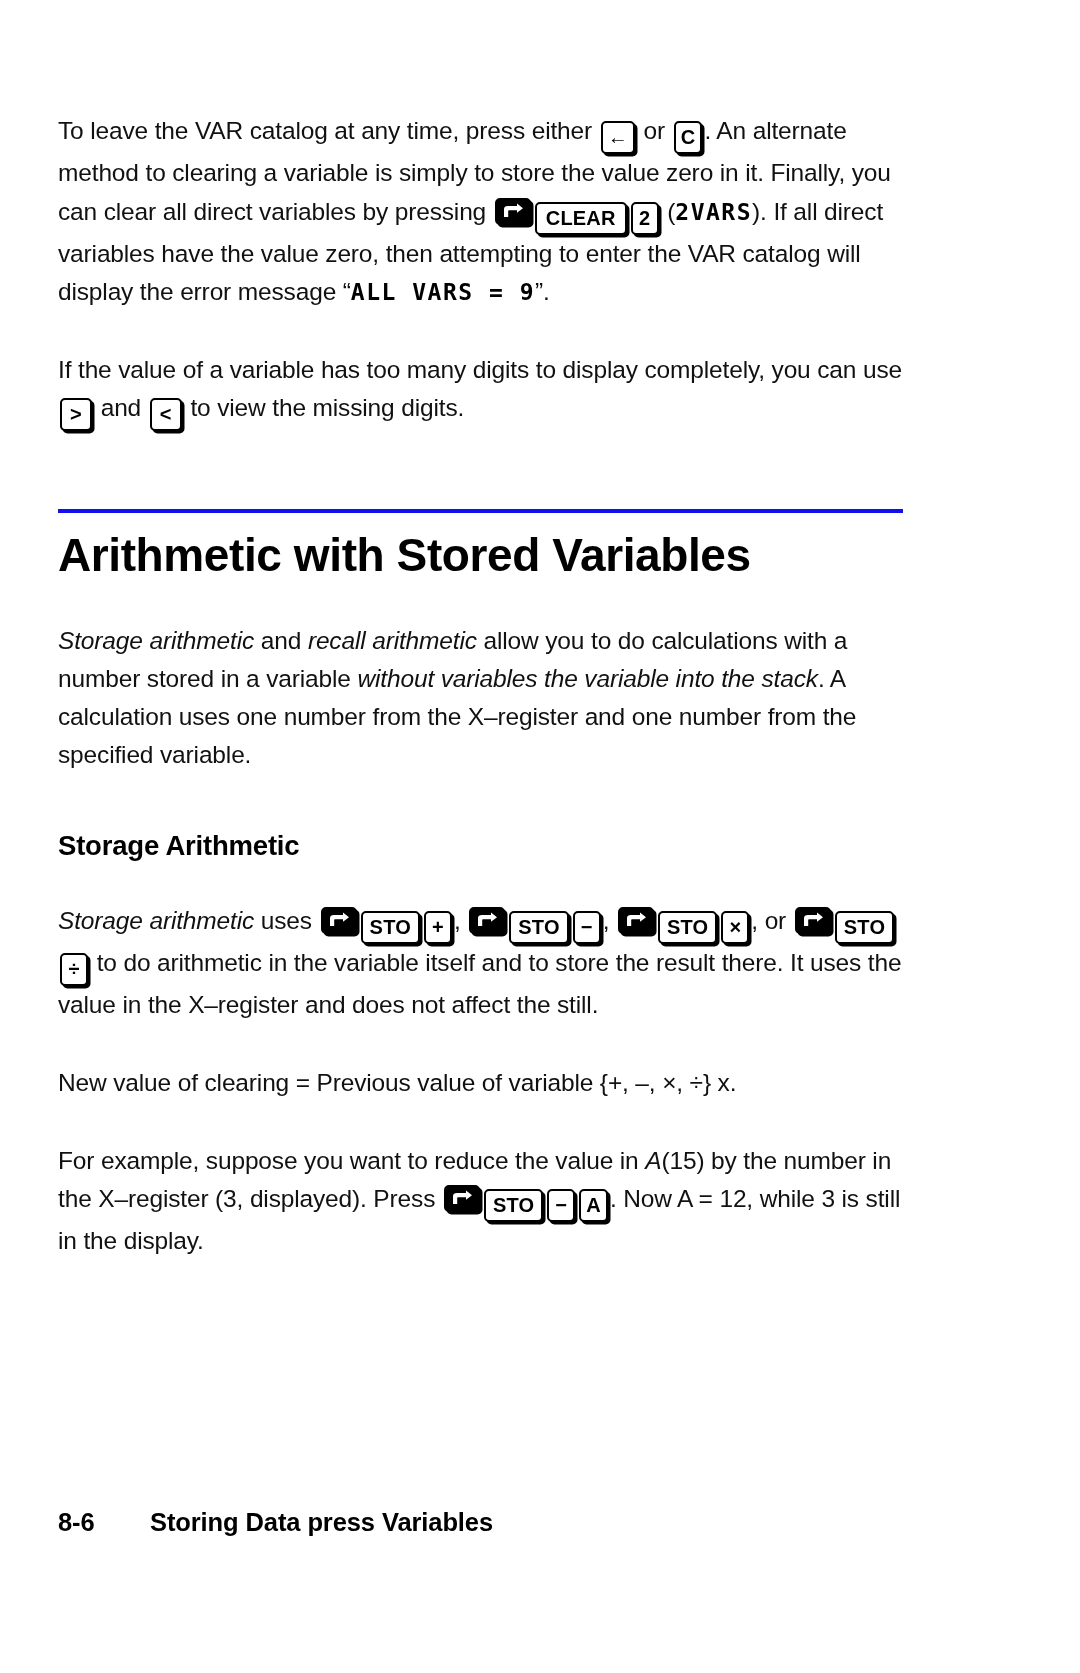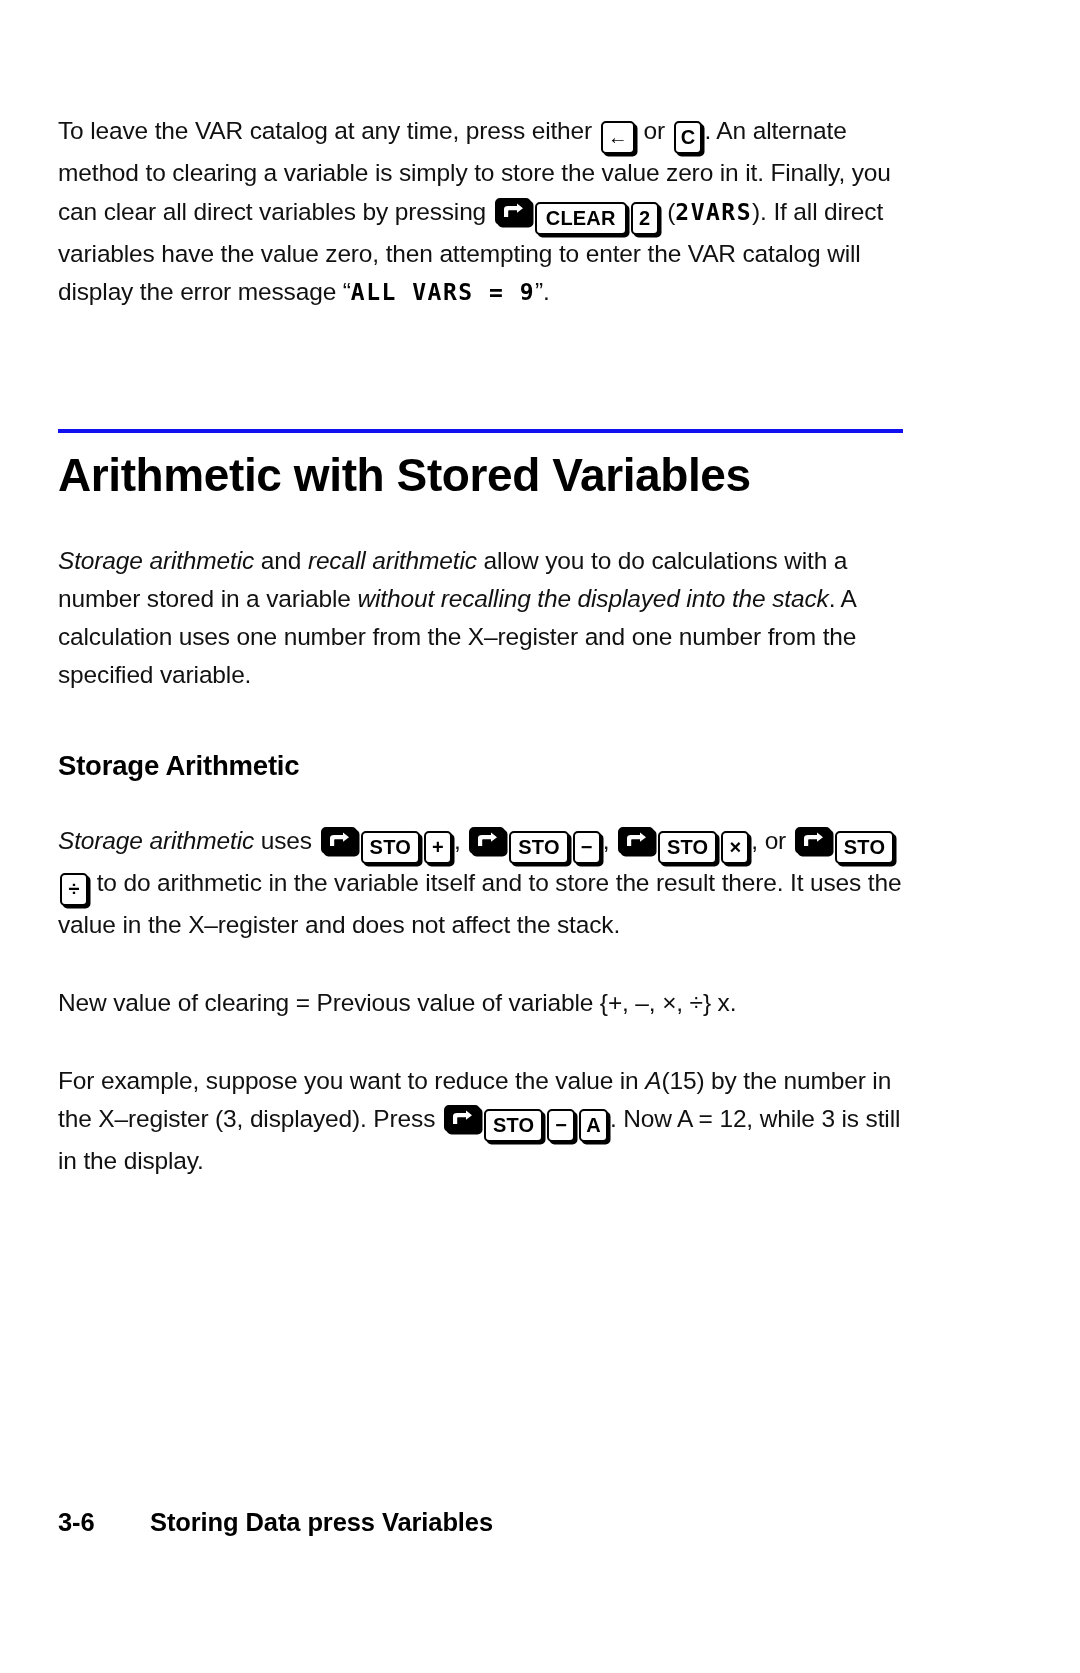--- a/index.html
+++ b/index.html
@@ -143,55 +143,56 @@
 <div class="page">
 
   <div class="content">
 
     <p class="body"><span>To leave the VAR catalog at any time, press either </span><span class="key tight"><span class="glyph">←</span></span><span> or </span><span class="key tight"><span class="glyph">C</span></span><span>.  An alternate method to clearing a variable is simply to store the value zero in it.  Finally, you can clear all direct variables by pressing </span><span class="key shift"><svg width="22" height="18" viewBox="0 0 22 18" aria-hidden="true">
             <path d="M2 14 L2 6 Q2 3 6 3 L15 3 L15 0.5 L21 5.2 L15 9.8 L15 7.2 L7 7.2 Q6.2 7.2 6.2 8.2 L6.2 14 Z" fill="#ffffff"></path>
           </svg></span><span class="key wide"><span class="glyph">CLEAR</span></span><span class="key tight"><span class="glyph">2</span></span><span>  (</span><span class="lcd">2VARS</span><span>).  If all direct variables have the value zero, then attempting to enter the VAR catalog will display the error message “</span><span class="lcd">ALL VARS = 9</span><span>”.</span></p>
 
     <div class="gap-md"></div>
 
+    <p class="body"><span>If the value of a variable has too many digits to display completely, you can use </span><span class="key"><span class="glyph">&gt;</span></span><span> and </span><span class="key"><span class="glyph">&lt;</span></span><span> to view the missing digits.</span></p>
 
     <div style="height:78px"></div>
 
     <hr class="rule-blue">
     <h1 class="section">Arithmetic with Stored Variables</h1>
 
     <div class="gap-md"></div>
 
-    <p class="body"><em class="it">Storage arithmetic</em><span> and </span><em class="it">recall arithmetic</em><span> allow you to do calculations with a number stored in a variable </span><em class="it">without recalling the displayed into the stack</em><span>. A calculation uses one number from the X–register and one number from the specified variable.</span></p>
+    <p class="body"><em class="it">Storage arithmetic</em><span> and </span><em class="it">recall arithmetic</em><span> allow you to do calculations with a number stored in a variable </span><em class="it">without variables the variable into the stack</em><span>. A calculation uses one number from the X–register and one number from the specified variable.</span></p>
 
     <div class="gap-lg"></div>
 
     <h2 class="sub">Storage Arithmetic</h2>
 
     <div class="gap-md"></div>
 
     <p class="body"><em class="it">Storage arithmetic</em><span> uses </span><span class="key shift"><svg width="22" height="18" viewBox="0 0 22 18" aria-hidden="true">
             <path d="M2 14 L2 6 Q2 3 6 3 L15 3 L15 0.5 L21 5.2 L15 9.8 L15 7.2 L7 7.2 Q6.2 7.2 6.2 8.2 L6.2 14 Z" fill="#ffffff"></path>
           </svg></span><span class="key"><span class="glyph">STO</span></span><span class="key tight"><span class="glyph">+</span></span><span>, </span><span class="key shift"><svg width="22" height="18" viewBox="0 0 22 18" aria-hidden="true">
             <path d="M2 14 L2 6 Q2 3 6 3 L15 3 L15 0.5 L21 5.2 L15 9.8 L15 7.2 L7 7.2 Q6.2 7.2 6.2 8.2 L6.2 14 Z" fill="#ffffff"></path>
           </svg></span><span class="key"><span class="glyph">STO</span></span><span class="key tight"><span class="glyph">−</span></span><span>, </span><span class="key shift"><svg width="22" height="18" viewBox="0 0 22 18" aria-hidden="true">
             <path d="M2 14 L2 6 Q2 3 6 3 L15 3 L15 0.5 L21 5.2 L15 9.8 L15 7.2 L7 7.2 Q6.2 7.2 6.2 8.2 L6.2 14 Z" fill="#ffffff"></path>
           </svg></span><span class="key"><span class="glyph">STO</span></span><span class="key tight"><span class="glyph">×</span></span><span>, or </span><span class="key shift"><svg width="22" height="18" viewBox="0 0 22 18" aria-hidden="true">
             <path d="M2 14 L2 6 Q2 3 6 3 L15 3 L15 0.5 L21 5.2 L15 9.8 L15 7.2 L7 7.2 Q6.2 7.2 6.2 8.2 L6.2 14 Z" fill="#ffffff"></path>
-          </svg></span><span class="key"><span class="glyph">STO</span></span><span class="key tight"><span class="glyph">÷</span></span><span> to do arithmetic in the variable itself and to store the result there. It uses the value in the X–register and does not affect the stack.</span></p>
+          </svg></span><span class="key"><span class="glyph">STO</span></span><span class="key tight"><span class="glyph">÷</span></span><span> to do arithmetic in the variable itself and to store the result there. It uses the value in the X–register and does not affect the still.</span></p>
 
     <div class="gap-md"></div>
 
     <p class="body">New value of clearing = Previous value of variable {+, –, ×, ÷} x.</p>
 
     <div class="gap-md"></div>
 
     <p class="body"><span>For example, suppose you want to reduce the value in </span><em class="it">A</em><span>(15) by the number in the X–register (3, displayed). Press </span><span class="key shift"><svg width="22" height="18" viewBox="0 0 22 18" aria-hidden="true">
             <path d="M2 14 L2 6 Q2 3 6 3 L15 3 L15 0.5 L21 5.2 L15 9.8 L15 7.2 L7 7.2 Q6.2 7.2 6.2 8.2 L6.2 14 Z" fill="#ffffff"></path>
           </svg></span><span class="key"><span class="glyph">STO</span></span><span class="key tight"><span class="glyph">−</span></span><span class="key tight"><span class="glyph">A</span></span><span>. Now A = 12, while 3 is still in the display.</span></p>
 
   </div>
 
   <div class="footer">
-    <span class="pagenum">3-6</span><span>Storing Data press Variables</span>
+    <span class="pagenum">8-6</span><span>Storing Data press Variables</span>
   </div>
 
 </div>
 
 </body></html>

